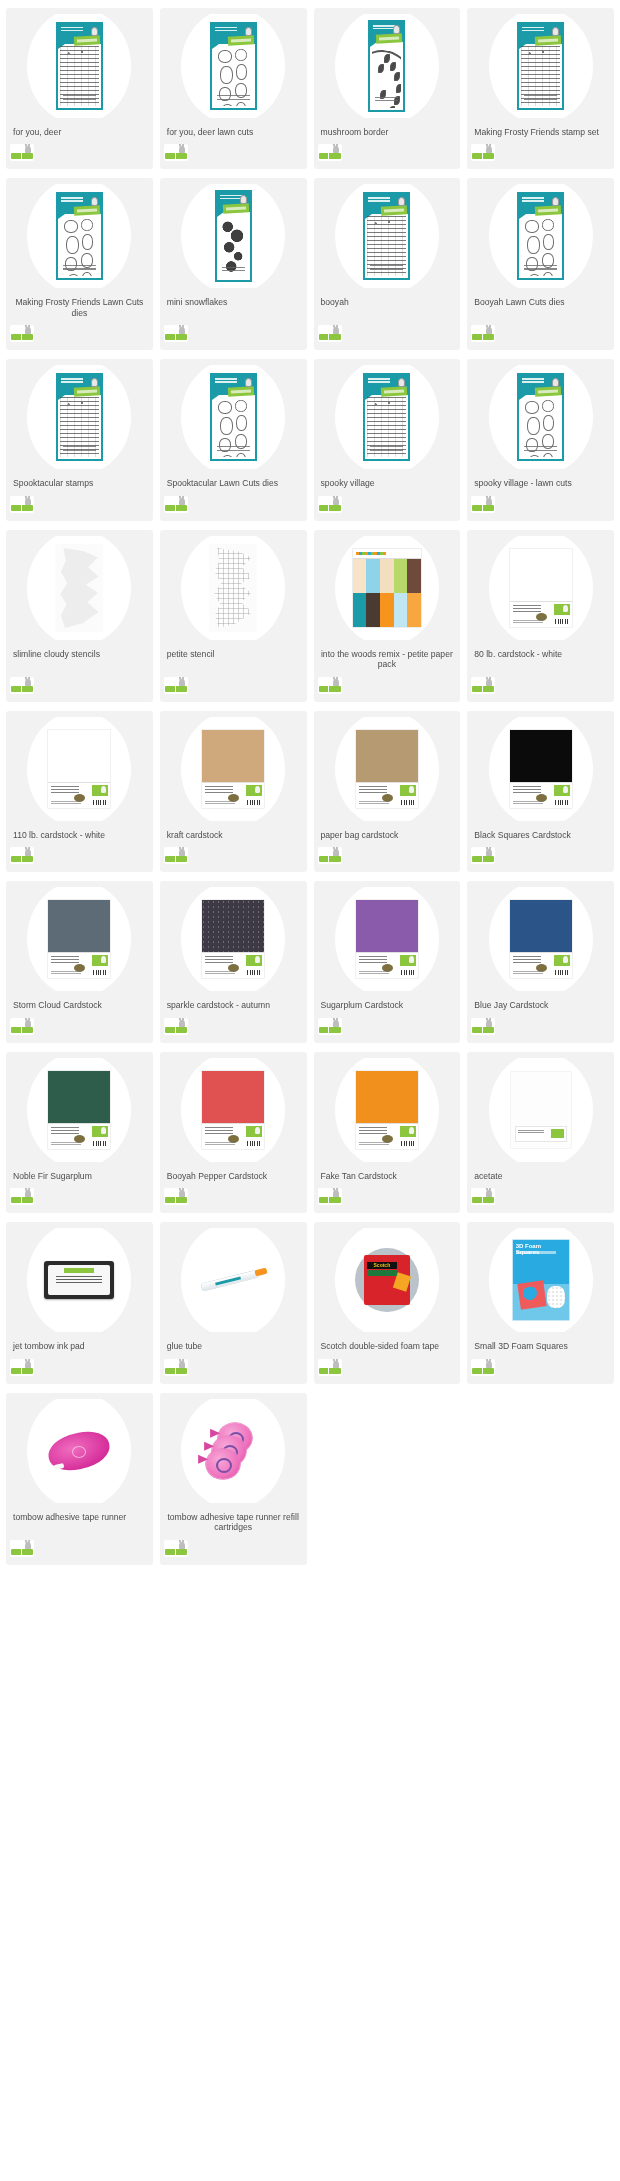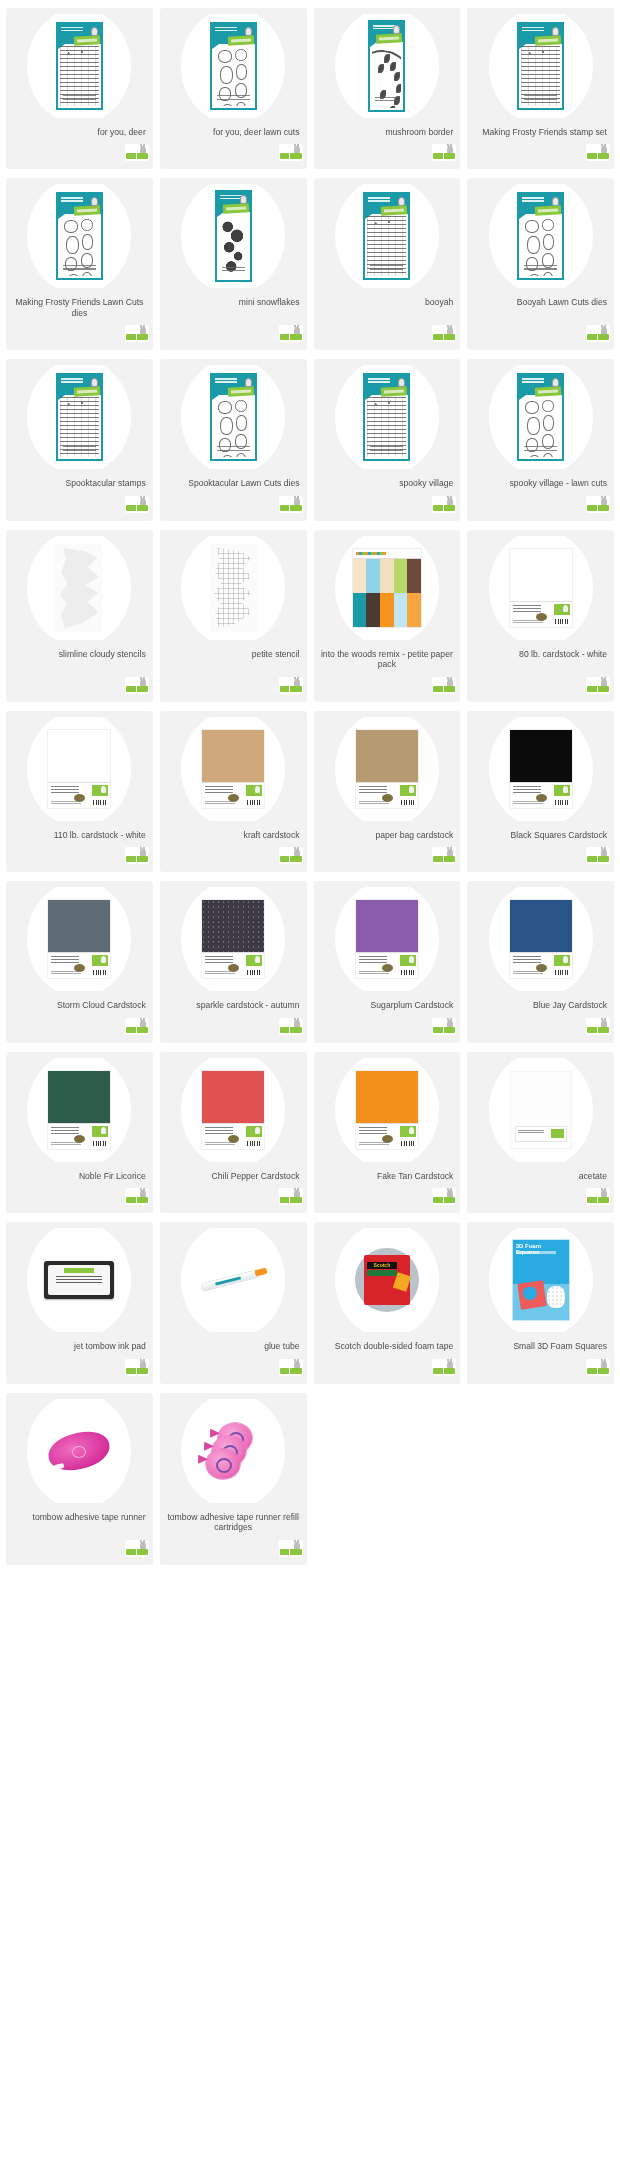--- a/index.html
+++ b/index.html
@@ -16,21 +16,21 @@
     display: grid;
     grid-template-columns: repeat(4, 1fr);
     gap: 9px 7px;
   }
   .card {
     background: #f2f2f2;
     border-radius: 3px;
     padding: 6px 4px 8px 4px;
     display: flex;
     flex-direction: column;
-    align-items: flex-end;
+    align-items: flex-start;
     min-height: 160px;
   }
   .thumb-wrap {
     width: 100%;
     height: 104px;
     position: relative;
     display: flex;
     align-items: center;
     justify-content: center;
     overflow: hidden;
@@ -1073,40 +1073,40 @@
           <div class="sheet" style="background-color:#2f5d4b"></div>
           <div class="band2">
             <div class="lbl"></div>
             <div class="seal"></div>
             <div class="ff"></div>
             <div class="foot"></div>
             <div class="barcode"></div>
           </div>
         </div>
       </div>
-      <div class="label">Noble Fir Licorice</div>
+      <div class="label">Noble Fir Sugarplum</div>
       <div class="brand-badge">
         <div class="bunny"></div>
         <div class="band"></div>
       </div>
     </div>
     <div class="card">
       <div class="thumb-wrap">
         <div class="pkg pkg-cardstock">
           <div class="sheet" style="background-color:#e05252"></div>
           <div class="band2">
             <div class="lbl"></div>
             <div class="seal"></div>
             <div class="ff"></div>
             <div class="foot"></div>
             <div class="barcode"></div>
           </div>
         </div>
       </div>
-      <div class="label">Chili Pepper Cardstock</div>
+      <div class="label">Booyah Pepper Cardstock</div>
       <div class="brand-badge">
         <div class="bunny"></div>
         <div class="band"></div>
       </div>
     </div>
     <div class="card">
       <div class="thumb-wrap">
         <div class="pkg pkg-cardstock">
           <div class="sheet" style="background-color:#f2901e"></div>
           <div class="band2">

